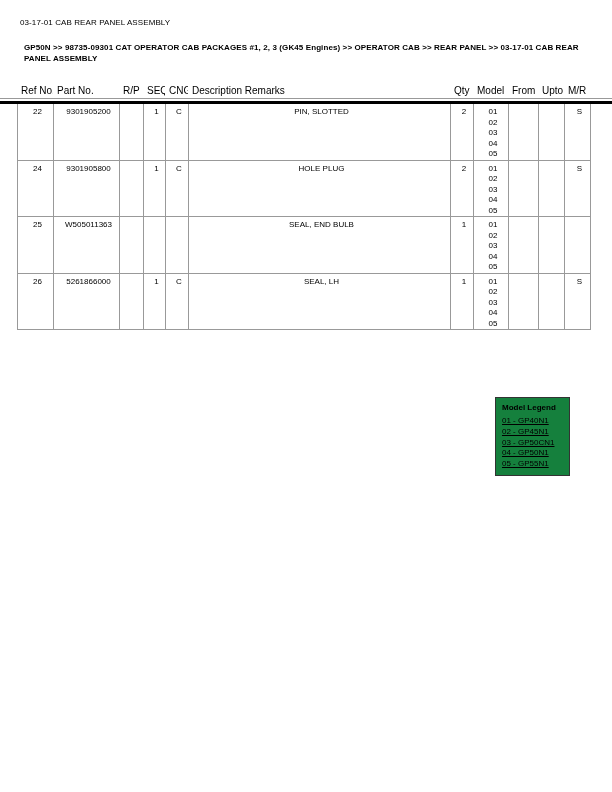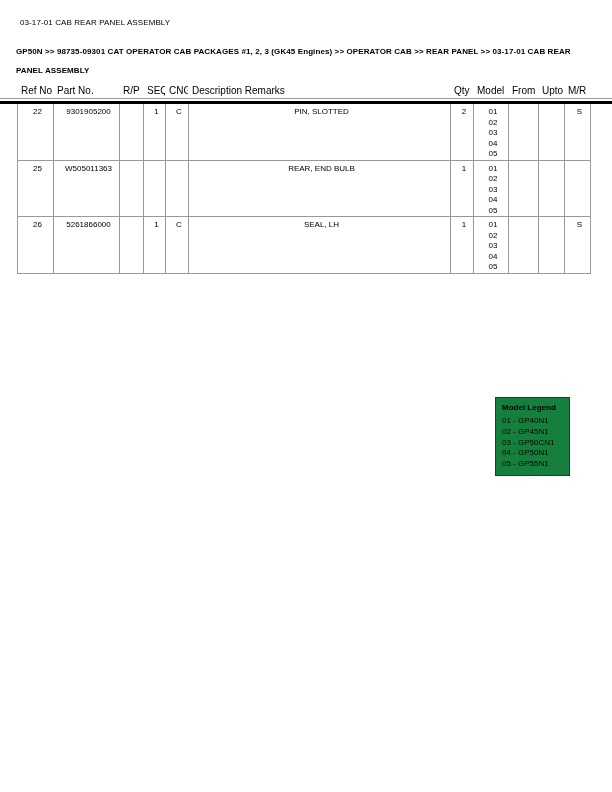--- a/index.html
+++ b/index.html
@@ -9,22 +9,22 @@
     position: relative;
     font-family: "Liberation Sans", sans-serif;
     color: #000000;
     overflow: hidden;
   }
   .page-title {
     position: absolute; left: 20px; top: 18px;
     font-size: 8px; font-weight: normal; letter-spacing: 0.1px;
   }
   .breadcrumb {
-    position: absolute; left: 16px; top: 42px; width: 566px;
-    font-size: 8px; font-weight: bold; line-height: 19px; letter-spacing: 0.1px;
+    position: absolute; left: 24px; top: 42px; width: 566px;
+    font-size: 8px; font-weight: bold; line-height: 11px; letter-spacing: 0.1px;
   }
   table.cols {
     border-collapse: collapse; table-layout: fixed; width: 573px;
   }
   .header-table {
     position: absolute; left: 17px; top: 85px;
   }
   .header-table td {
     font-size: 10px; font-weight: normal;
     padding: 0 0 0 4px; vertical-align: top; overflow: hidden; white-space: nowrap; margin-top: 40px;
@@ -48,21 +48,21 @@
   }
   .parts-table tr:first-child td { border-top: none; }
   .pre { white-space: pre-line; }
   .legend-box {
     position: absolute; left: 495px; top: 397px; width: 75px;
     border: 1.5px solid #333333;
     background: #15803d;
     padding: 5px 2px 5px 6px;
   }
   .legend-title { font-size: 8px; font-weight: bold; margin-bottom: 4px; }
-  .legend-entries { font-size: 8px; line-height: 10.8px; white-space: pre-line; }
+  .legend-entries { font-size: 8px; line-height: 10.8px; white-space: pre-line; text-decoration: underline; }
 </style>
 </head>
 <body>
 
 <div class="page-title">03-17-01 CAB REAR PANEL ASSEMBLY</div>
 
 <div class="breadcrumb">GP50N &gt;&gt; 98735-09301 CAT OPERATOR CAB PACKAGES #1, 2, 3 (GK45 Engines) &gt;&gt; OPERATOR CAB &gt;&gt; REAR PANEL &gt;&gt; 03-17-01 CAB REAR PANEL ASSEMBLY</div>
 
 <table class="cols header-table">
   <colgroup>
@@ -124,26 +124,43 @@
       <td class="pre">01
 02
 03
 04
 05</td>
       <td></td>
       <td></td>
       <td>S</td>
     </tr>
     <tr>
+      <td>24</td>
+      <td>9301905800</td>
+      <td></td>
+      <td>1</td>
+      <td>C</td>
+      <td>HOLE PLUG</td>
+      <td>2</td>
+      <td class="pre">01
+02
+03
+04
+05</td>
+      <td></td>
+      <td></td>
+      <td>S</td>
+    </tr>
+    <tr>
       <td>25</td>
       <td>W505011363</td>
       <td></td>
       <td></td>
       <td></td>
-      <td>REAR, END BULB</td>
+      <td>SEAL, END BULB</td>
       <td>1</td>
       <td class="pre">01
 02
 03
 04
 05</td>
       <td></td>
       <td></td>
       <td></td>
     </tr>

